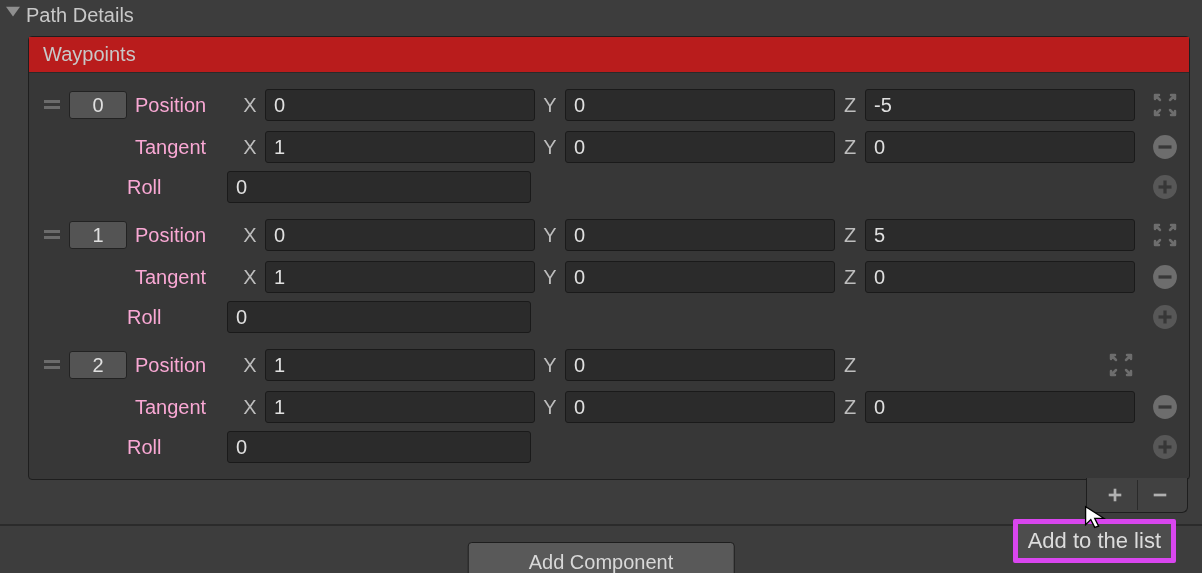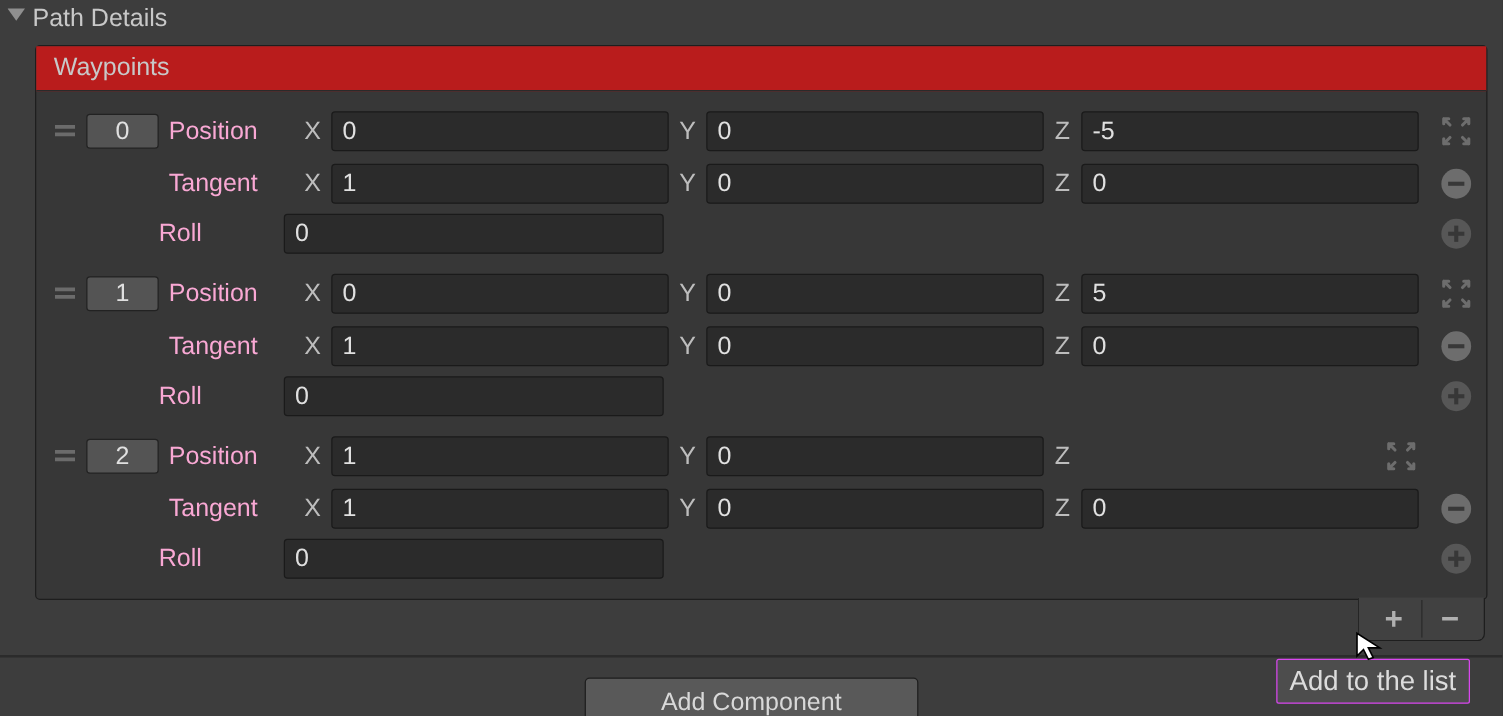--- a/index.html
+++ b/index.html
@@ -160,21 +160,21 @@
     cursor: pointer;
     font-size: 20px;
   }
 
   .tooltip {
     position: absolute;
     right: 26px;
     bottom: 10px;
     background: #4D4D4D;
     color: #DCDCDC;
-    border: 1px solid #d946ef;
+    border: 5px solid #d946ef;
     padding: 4px 10px;
     font-size: 22px;
     border-radius: 2px;
   }
 
   .cursor {
     position: absolute;
     width: 26px;
     height: 26px;
     pointer-events: none;

